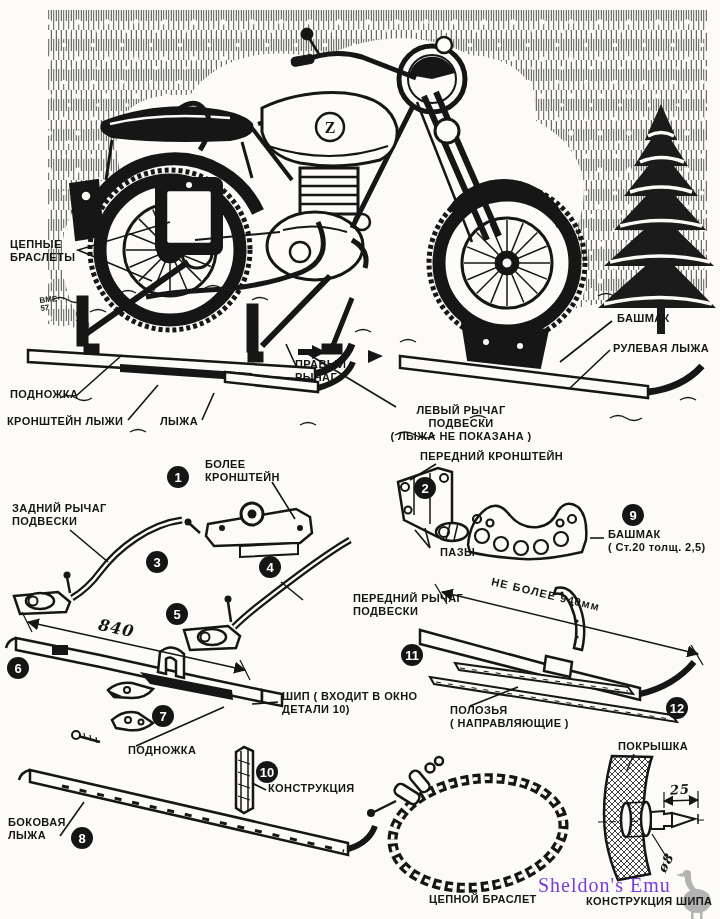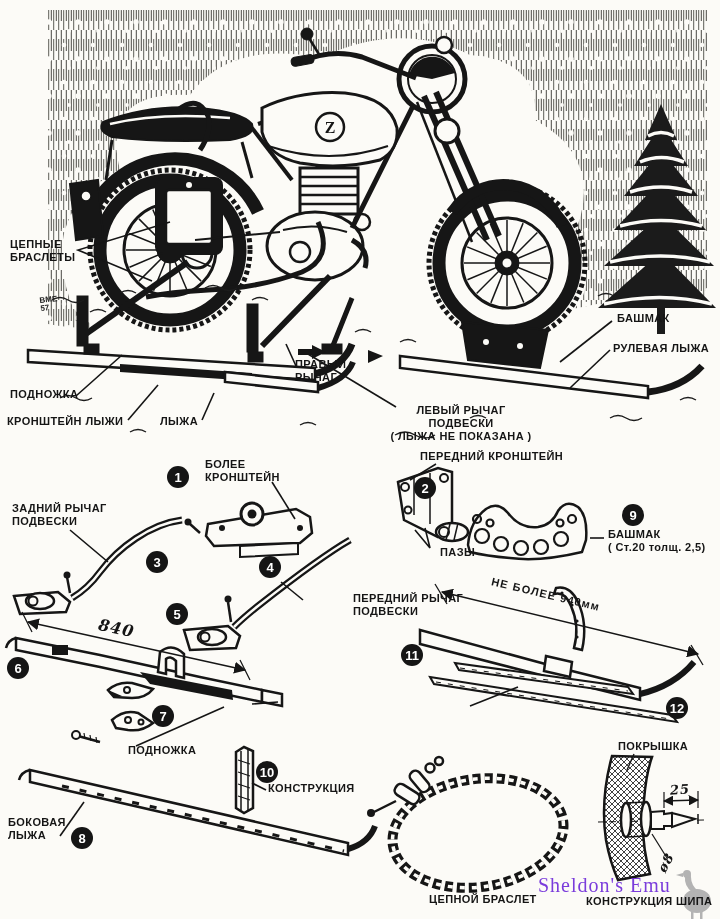--- a/index.html
+++ b/index.html
@@ -426,21 +426,25 @@
 <div class="lbl" style="left:420px;top:450px;">ПЕРЕДНИЙ КРОНШТЕЙН</div>
 <div class="lbl" style="left:420px;top:546px;margin-left:20px;">ПАЗЫ</div>
 <div class="lbl" style="left:12px;top:502px;">ЗАДНИЙ РЫЧАГ
 ПОДВЕСКИ</div>
 <div class="lbl" style="left:305px;top:592px;margin-left:48px;">ПЕРЕДНИЙ РЫЧАГ
 ПОДВЕСКИ</div>
 <div class="lbl" style="left:608px;top:528px;">БАШМАК
 ( Ст.20 толщ. 2,5)</div>
 <div class="lbl dim rot12" style="left:100px;top:618px;">840</div>
 <div class="lbl rot13" style="left:490px;top:588px;letter-spacing:1.2px;">НЕ БОЛЕЕ 940мм</div>
+<div class="lbl" style="left:282px;top:690px;">ШИП ( ВХОДИТ В ОКНО
+ДЕТАЛИ 10)</div>
 <div class="lbl" style="left:128px;top:744px;">ПОДНОЖКА</div>
+<div class="lbl" style="left:450px;top:704px;">ПОЛОЗЬЯ
+( НАПРАВЛЯЮЩИЕ )</div>
 <div class="lbl" style="left:268px;top:782px;">КОНСТРУКЦИЯ</div>
 <div class="lbl" style="left:8px;top:816px;">БОКОВАЯ
 ЛЫЖА</div>
 <div class="lbl" style="left:429px;top:893px;">ЦЕПНОЙ БРАСЛЕТ</div>
 <div class="lbl" style="left:618px;top:740px;">ПОКРЫШКА</div>
 <div class="lbl dim small" style="left:670px;top:783px;transform:rotate(-4deg);">25</div>
 <div class="lbl dim small rotm62" style="left:656px;top:856px;">ø8</div>
 <div class="lbl" style="left:586px;top:895px;">КОНСТРУКЦИЯ ШИПА</div>
 
 </div>

